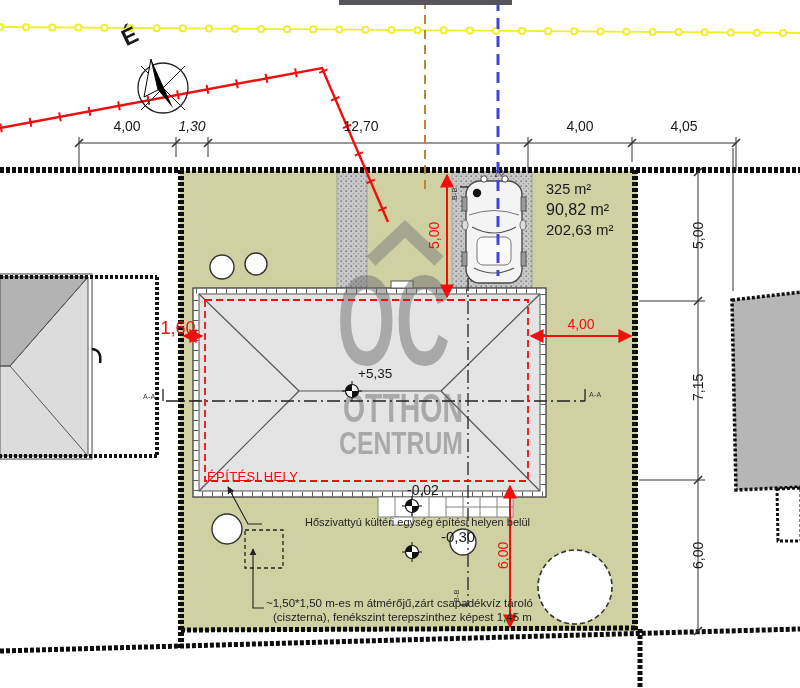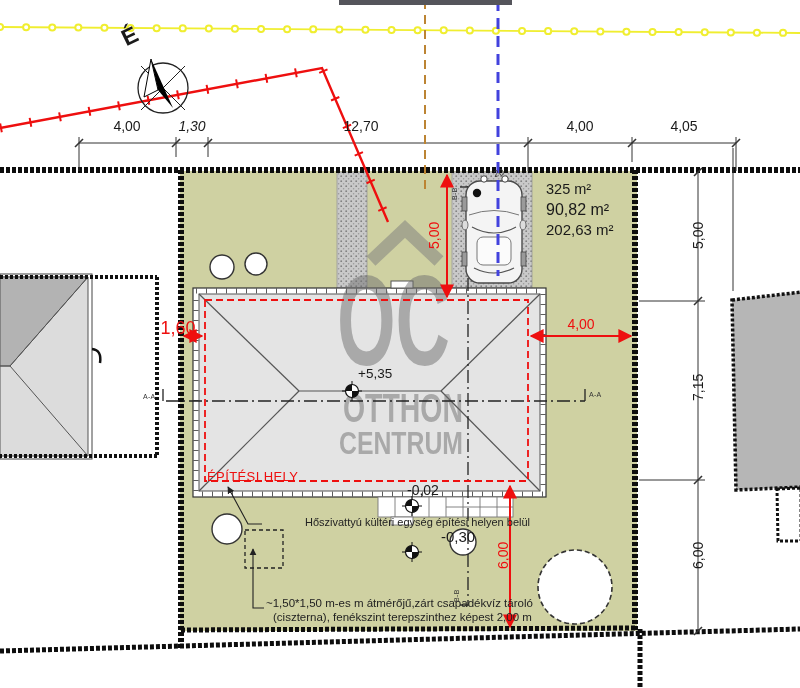--- a/index.html
+++ b/index.html
@@ -240,21 +240,21 @@
 <div class="t" style="left:546px;top:222px;font-size:15px;">202,63 m²</div>
 
 <div class="t" style="left:358px;top:367px;font-size:13.5px;">+5,35</div>
 <div class="t" style="left:407px;top:483px;font-size:14px;">-0,02</div>
 <div class="t" style="left:420px;top:529px;font-size:15px;margin-left:21px;">-0,30</div>
 
 <div class="t red" style="left:207px;top:470px;font-size:13px;letter-spacing:.4px;">ÉPÍTÉSI HELY</div>
 
 <div class="t note" style="left:261px;top:517px;margin-left:44px;">Hőszivattyú kültéri egység építési helyen belül</div>
 <div class="t note" style="left:266px;top:597px;font-size:11.5px;text-align:right;">~1,50*1,50 m-es m átmérőjű,zárt csapadékvíz tároló</div>
-<div class="t note" style="left:273px;top:611px;font-size:11.5px;">(ciszterna), fenékszint terepszinthez képest 2,00 m</div>
+<div class="t note" style="left:273px;top:611px;font-size:11.5px;">(ciszterna), fenékszint terepszinthez képest 1,45 m</div>
 
 <div class="t tiny" style="left:143px;top:393px;">A-A</div>
 <div class="t tiny" style="left:589px;top:391px;">A-A</div>
 <div class="t tiny rot" style="left:448px;top:190px;">B-B</div>
 <div class="t tiny rot" style="left:450px;top:592px;">B-B</div>
 
 <div class="t" style="left:122px;top:24px;font-size:23px;font-weight:600;transform:rotate(-26deg);">É</div>
 
 <div class="t" style="left:494px;top:169px;font-size:9px;color:#333;transform:rotate(-12deg);">20</div>
 

